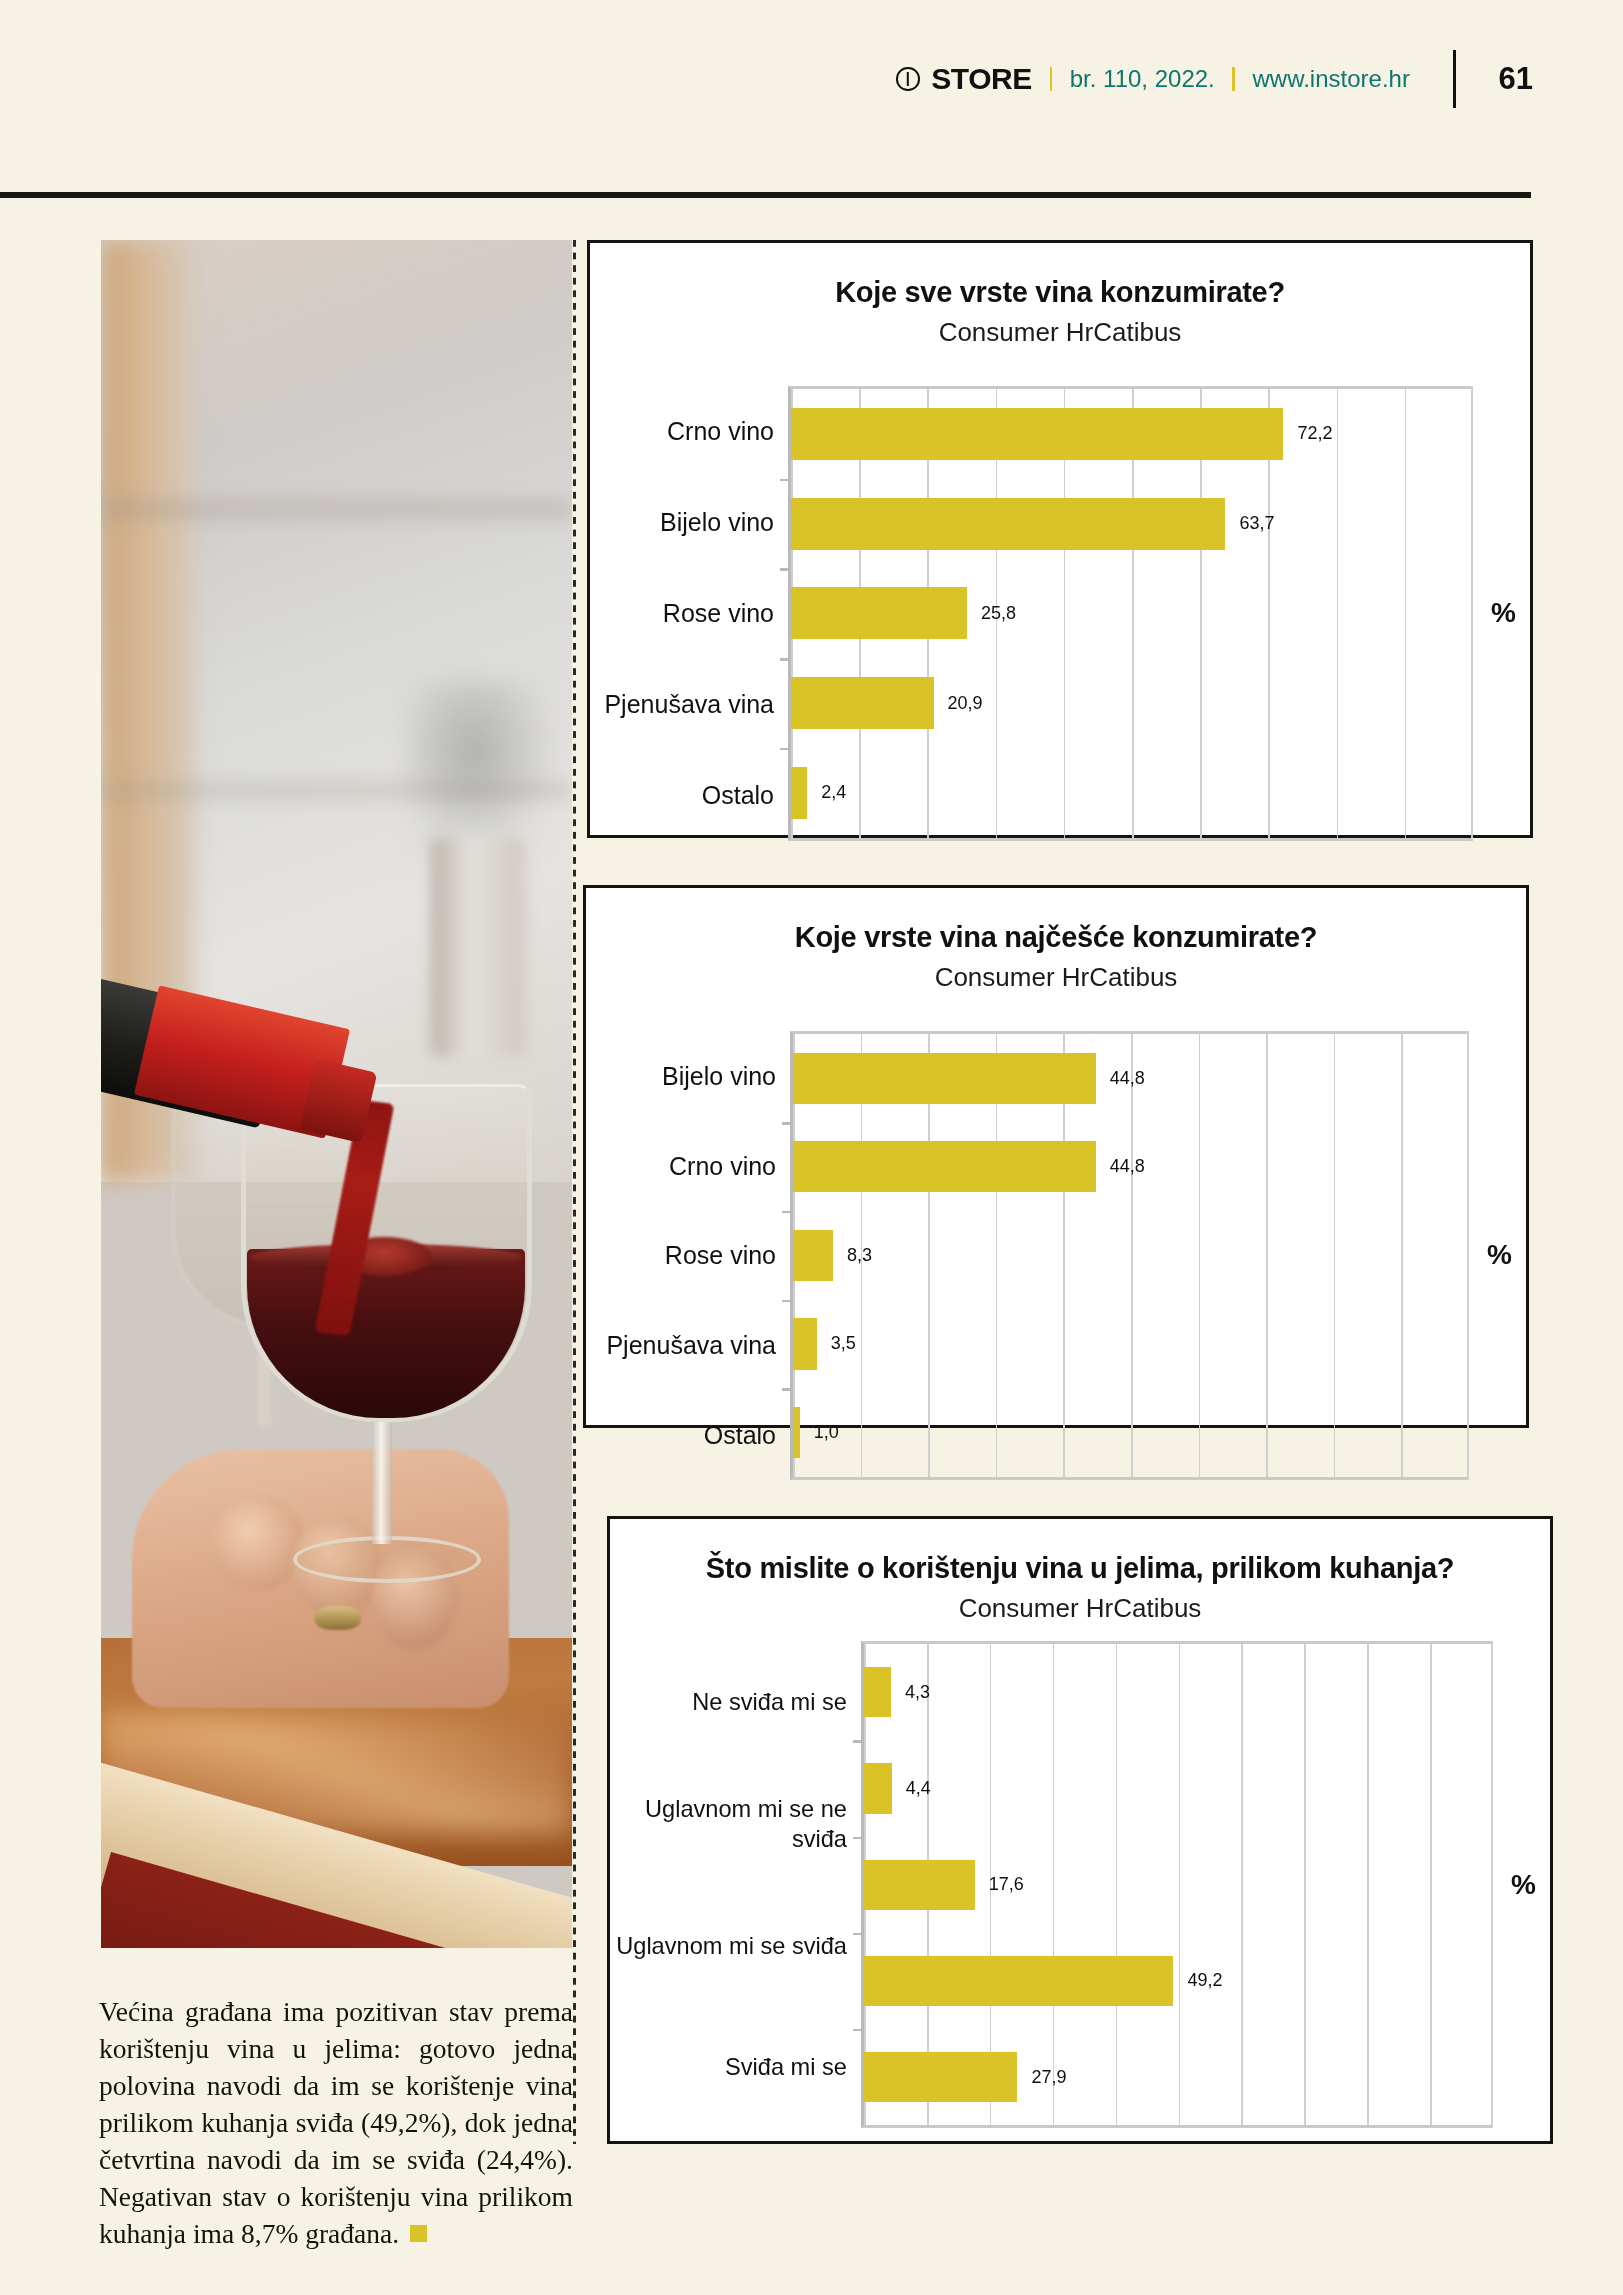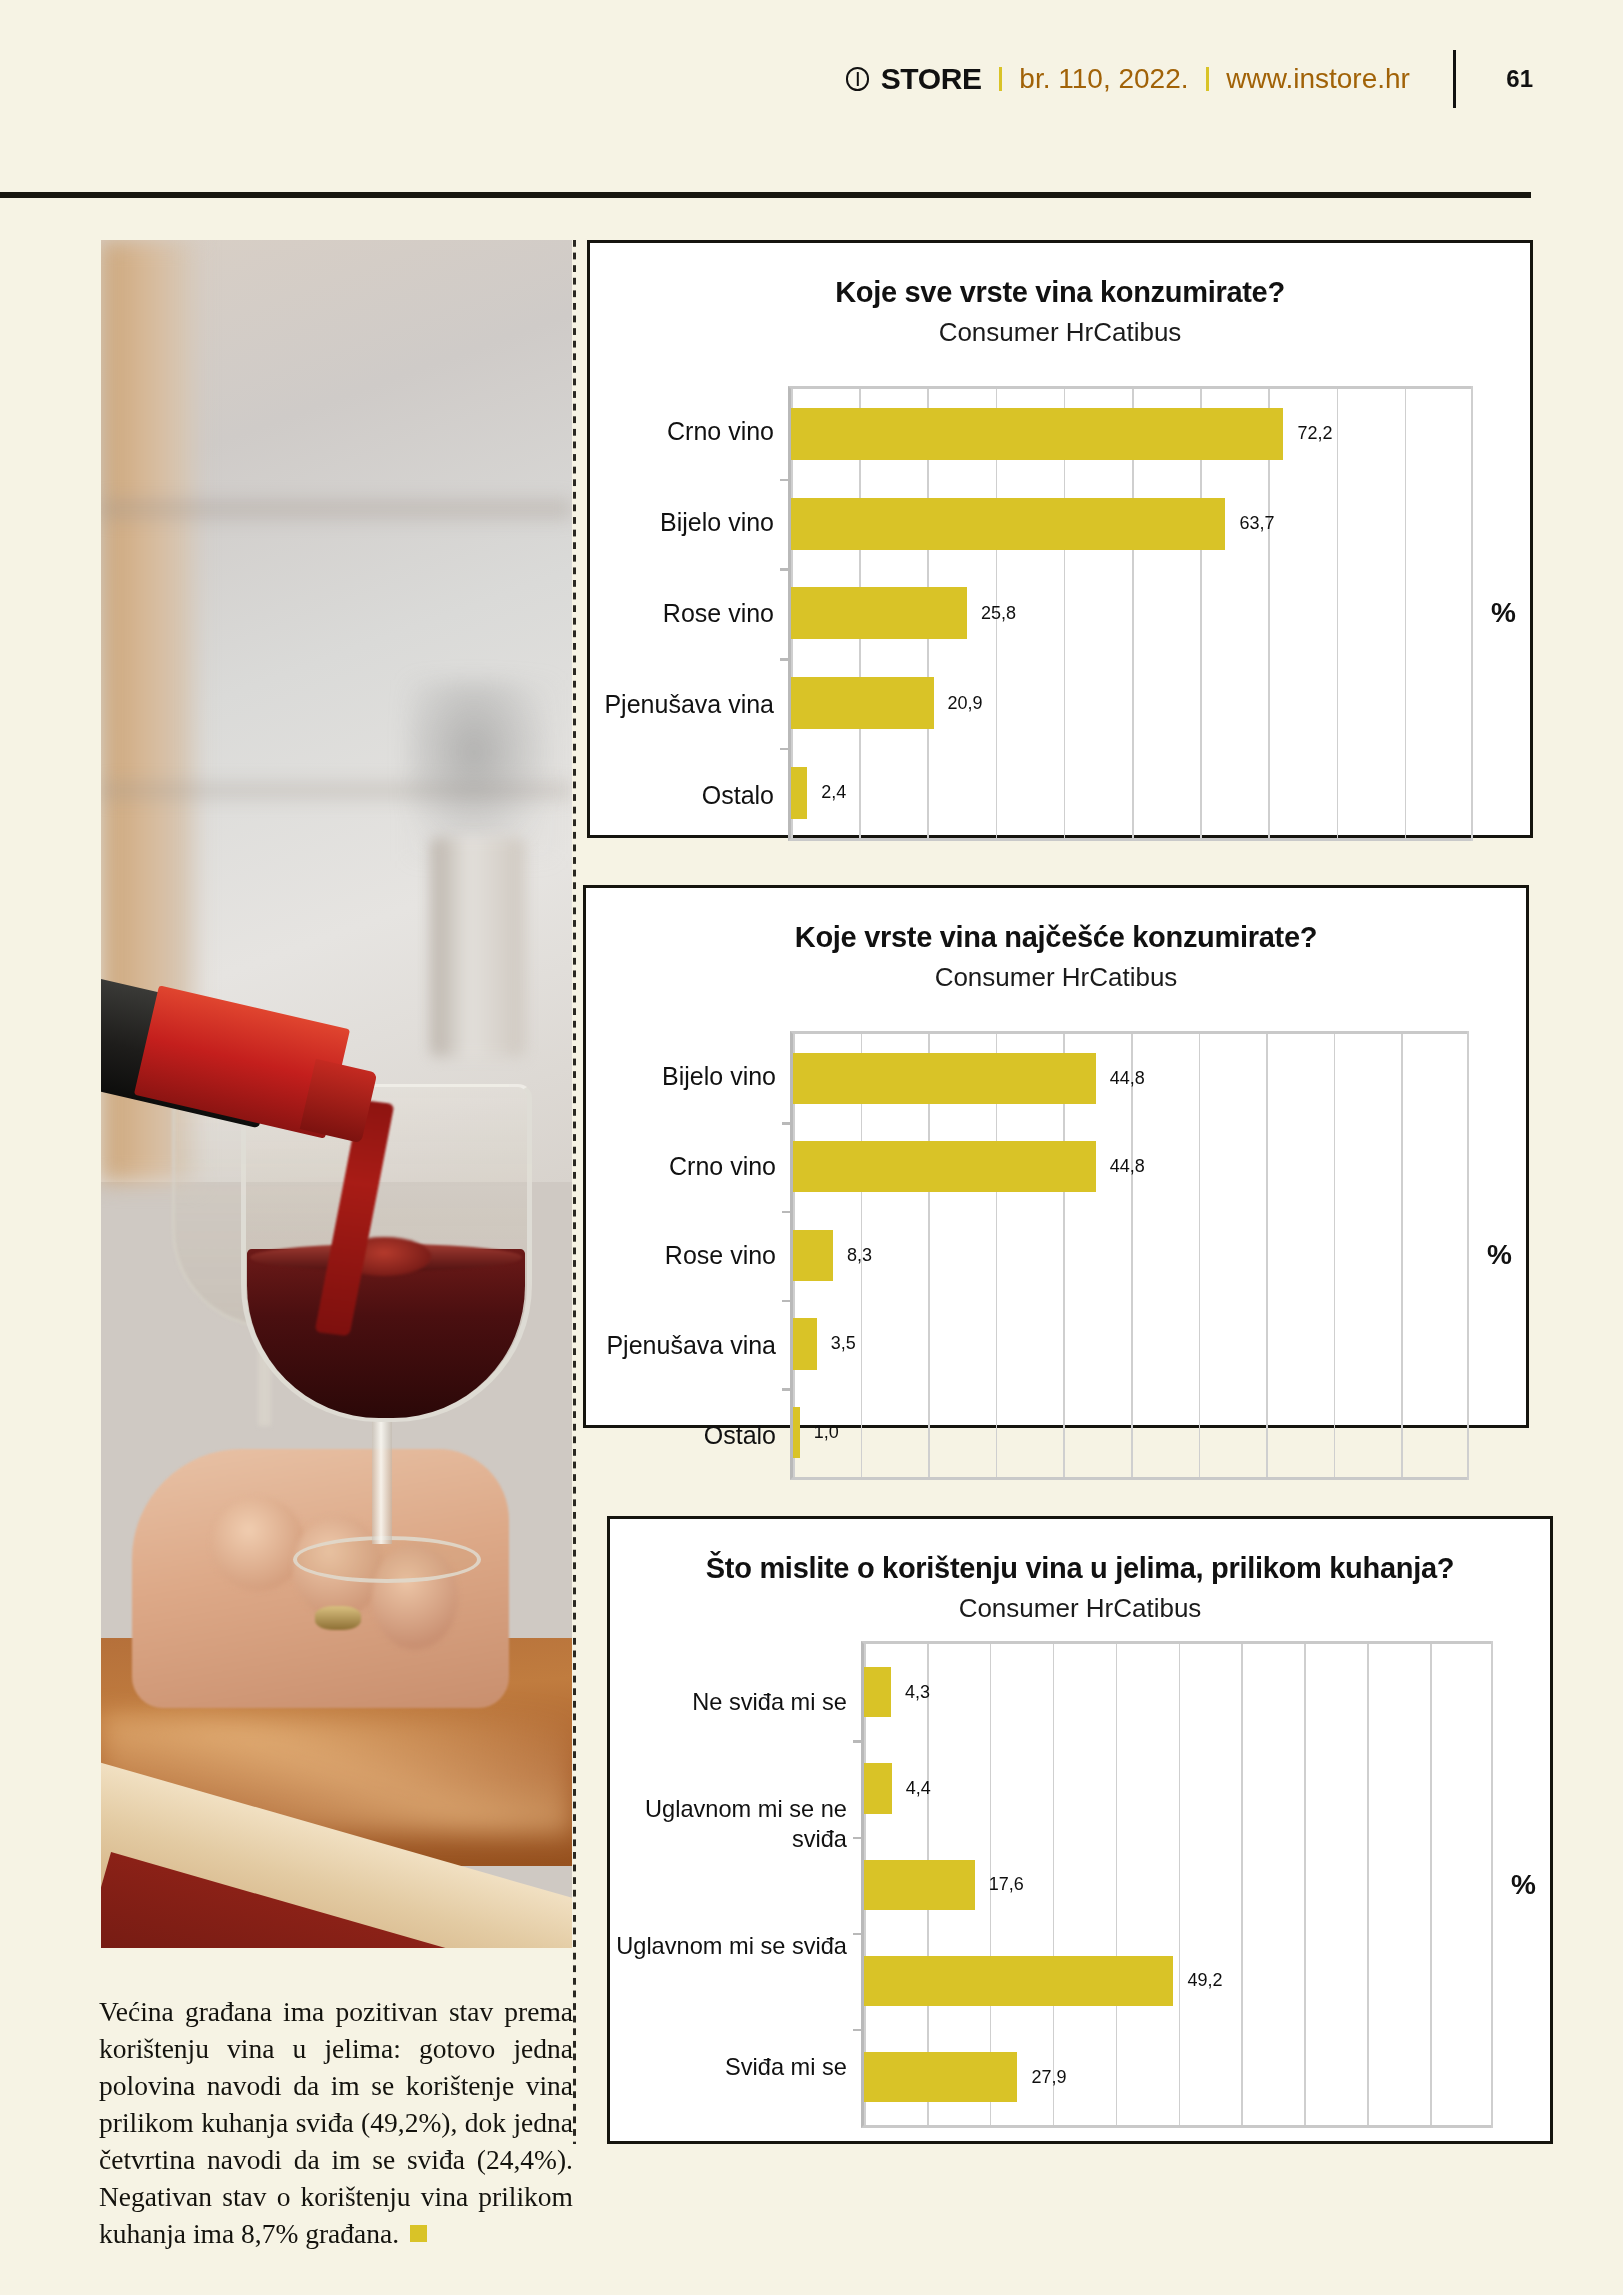--- a/index.html
+++ b/index.html
@@ -58,33 +58,33 @@
     color: #111;
     font-family: "Liberation Sans", sans-serif;
   }
   .mast-sep {
     width: 2.4px; height: 23.6px;
     background: #D9C327;
     margin: 0 15.7px;
     flex: 0 0 auto;
   }
   .mast-text {
-    font-size: 28px;
-    color: #a16207;
+    font-size: 24px;
+    color: #0f766e;
     white-space: nowrap;
     font-family: "Liberation Sans", sans-serif;
   }
   .page-rule {
     width: 3.1px; height: 58px;
     background: #111;
     margin-left: 41px; margin-right: 36px;
     flex: 0 0 auto;
   }
   .page-num {
-    font-size: 24px;
+    font-size: 31px;
     font-weight: bold;
     color: #111;
     min-width: 39px;
     text-align: right;
   }
 
   .top-hr {
     position: absolute;
     left: 0; top: 192px;
     width: 1531px;

